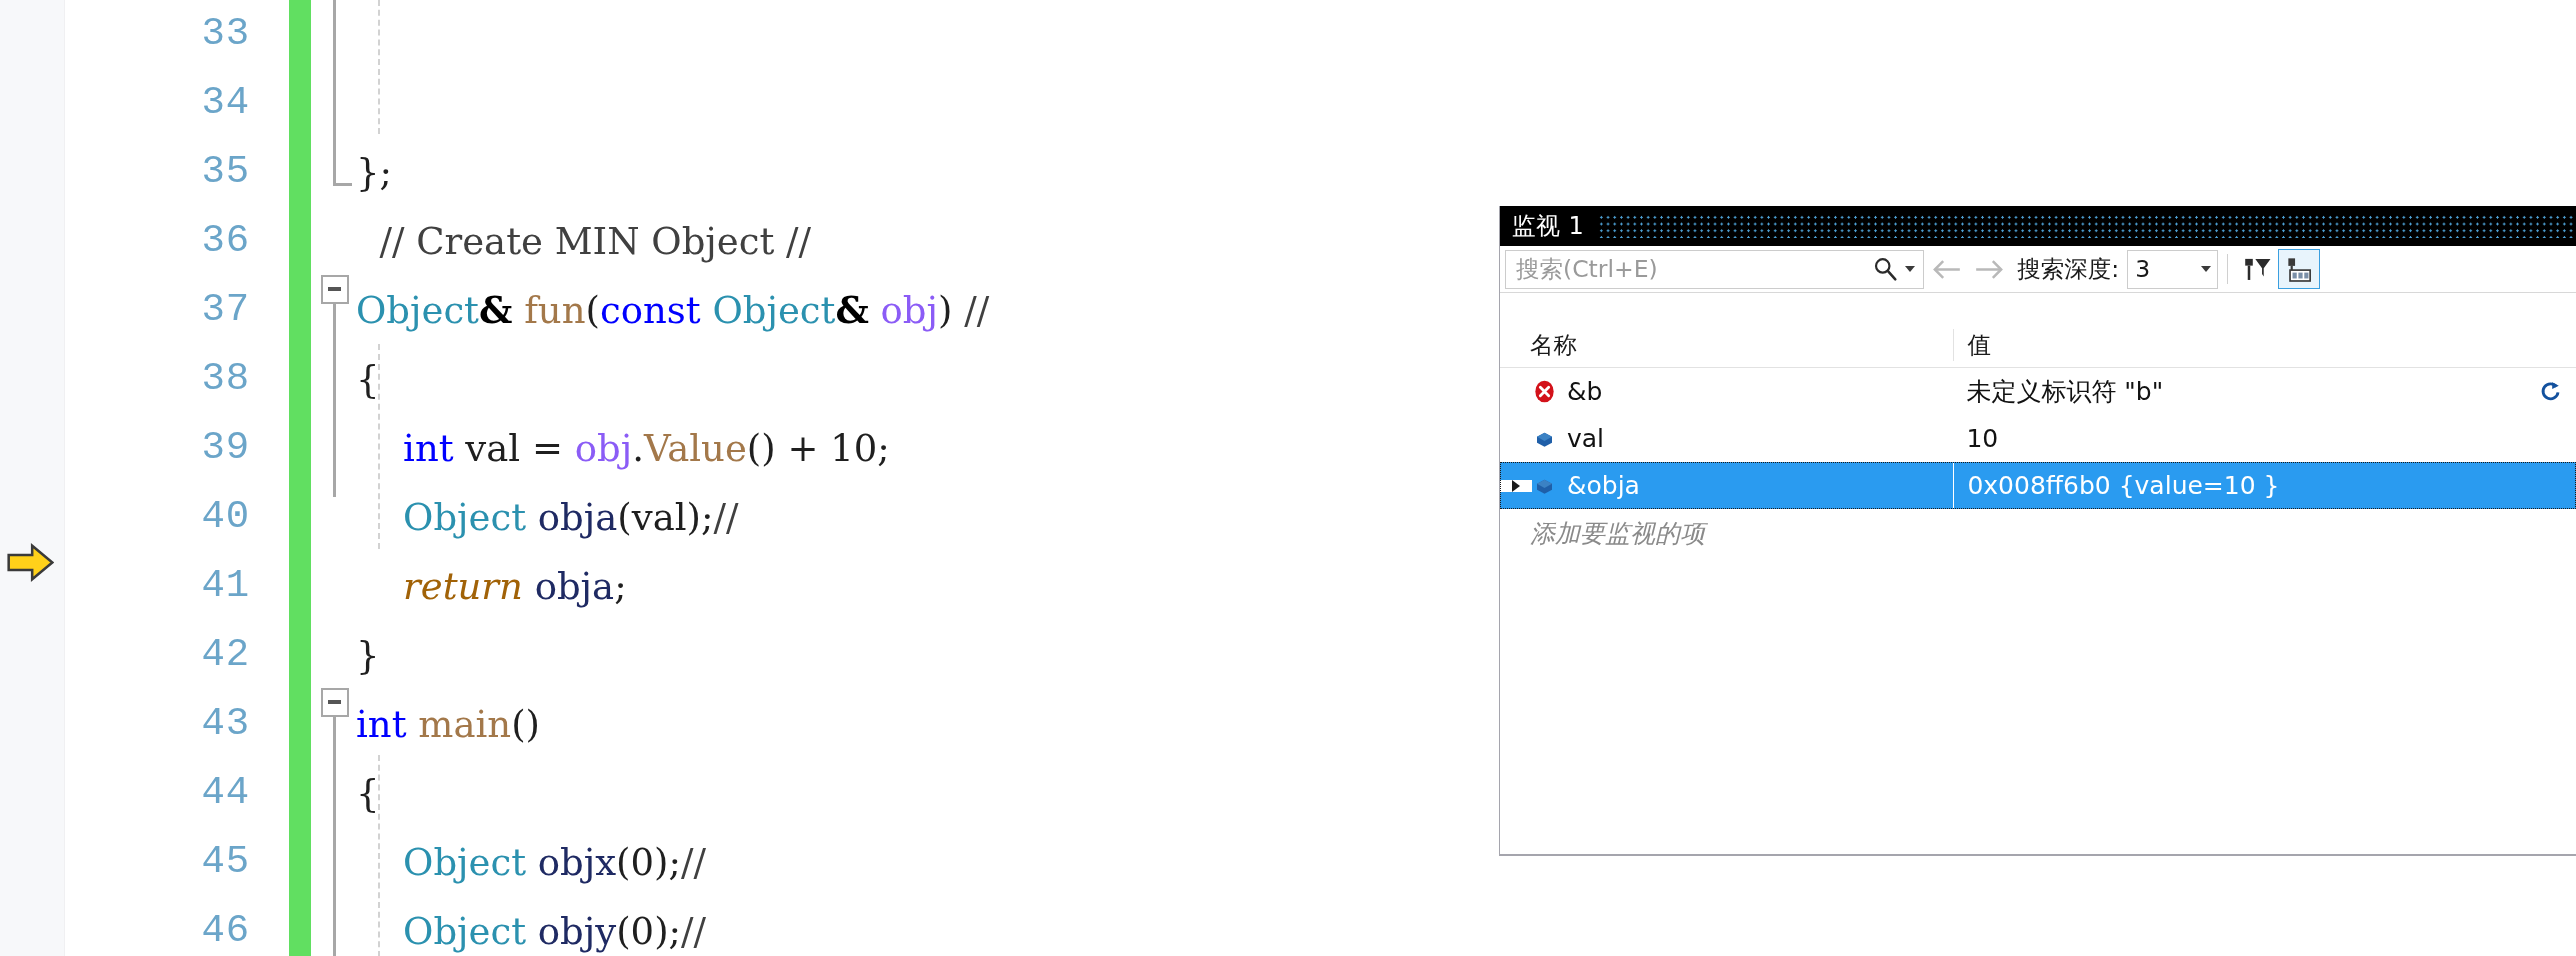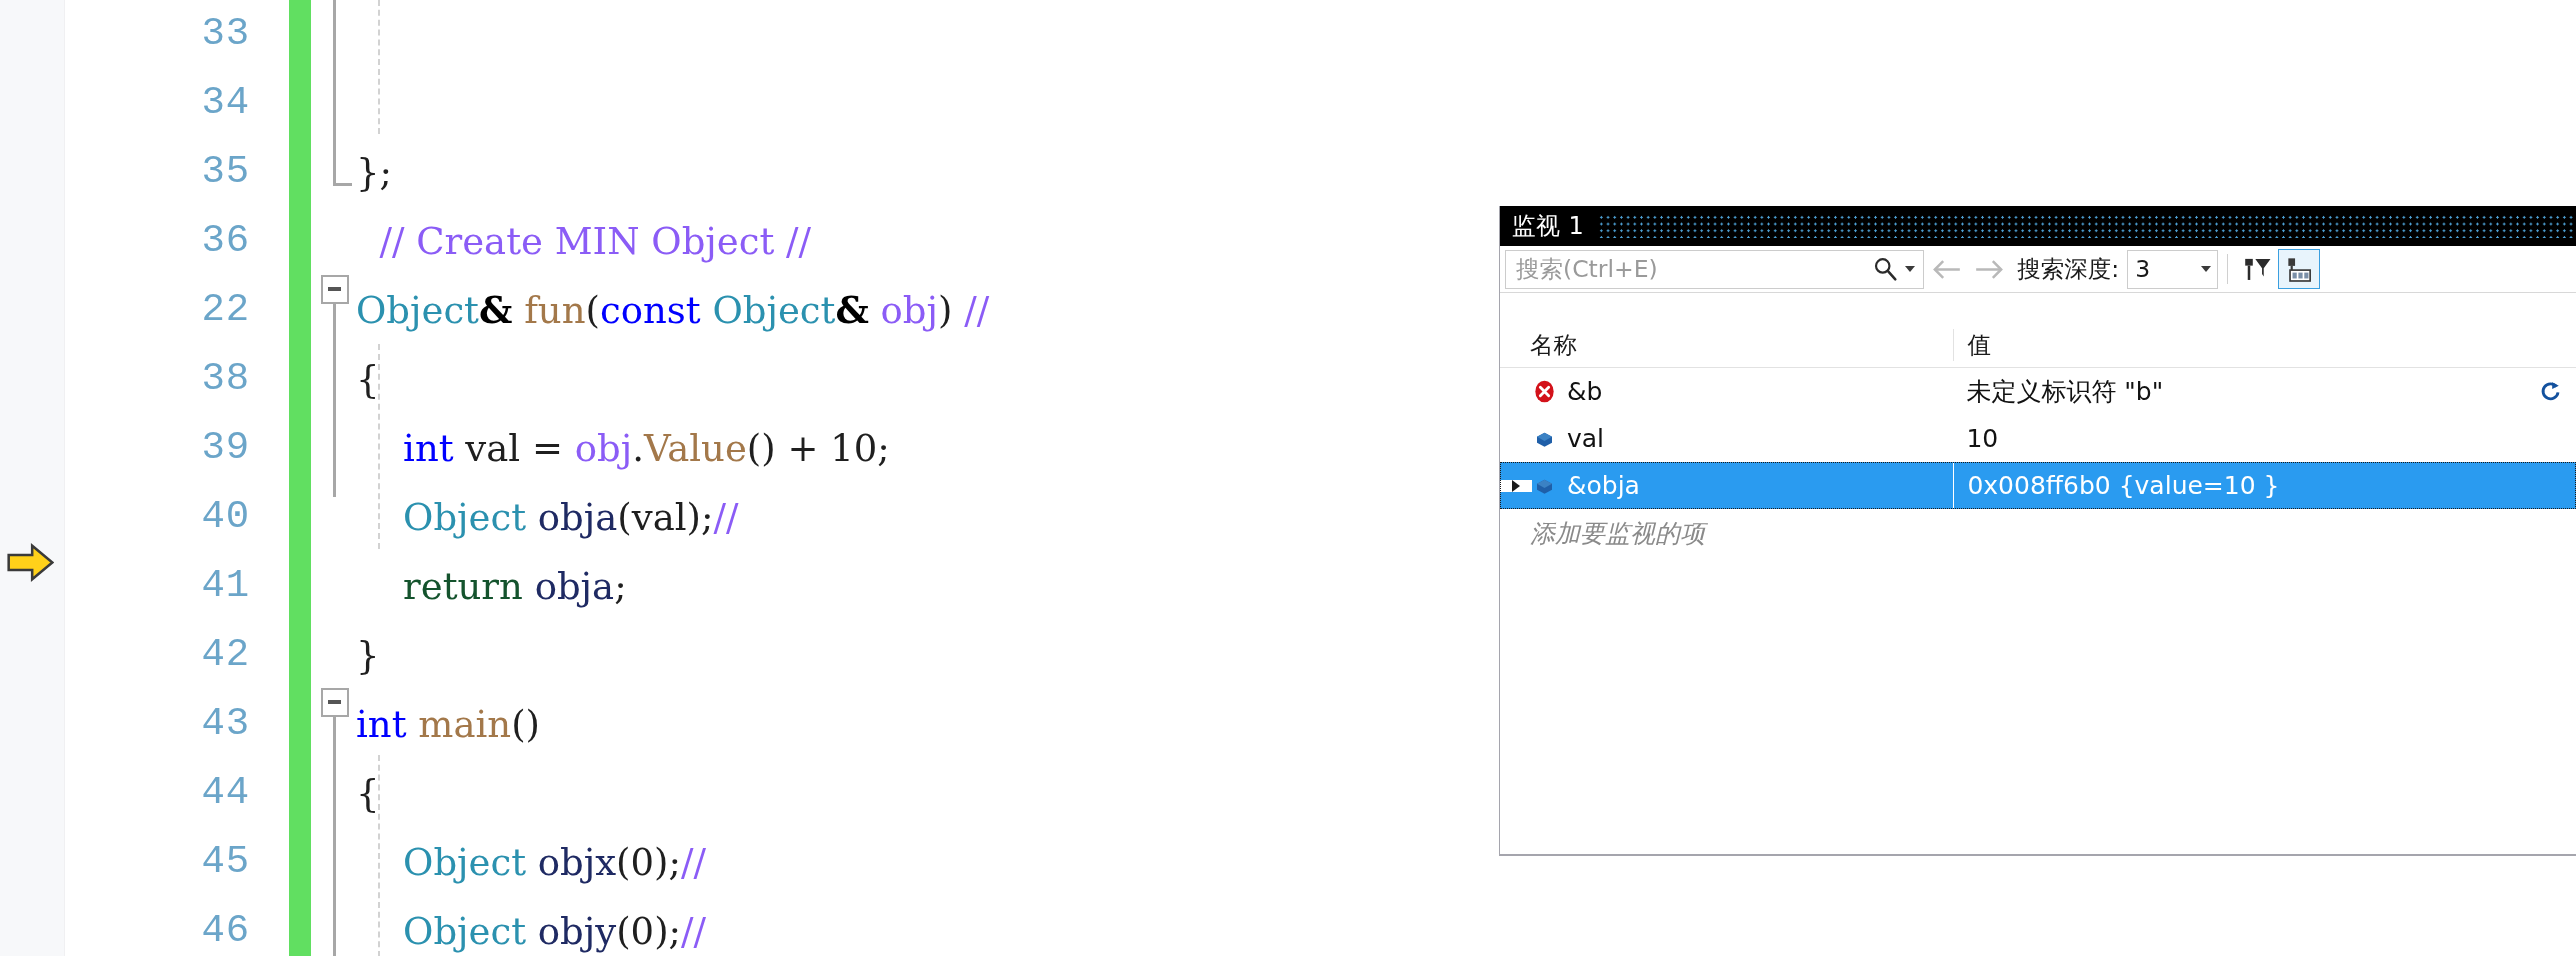--- a/index.html
+++ b/index.html
@@ -116,26 +116,26 @@
   
   .guide {
     position: absolute;
     width: 0;
     border-left: 2.5px dashed #d2d2d2;
   }
 
   
   .t-plain   { color: #1f1f1f; }
   .t-kw      { color: #0000ff; }
-  .t-kw2     { color: #14532d; }
+  .t-kw2     { color: #a16207; font-style: italic; }
   .t-type    { color: #2b91af; }
   .t-fn      { color: #a3784a; }
   .t-var     { color: #1f2a63; }
   .t-obj     { color: #8b5cf6; }
-  .t-cmt     { color: #8b5cf6; }
+  .t-cmt     { color: #404040; }
   .t-num     { color: #1f1f1f; }
   .t-amp     { color: #000000; font-weight: bold; }
 
   
   #watch-panel {
     position: absolute;
     left: 1499px;
     top: 206px;
     width: 1077px;
     height: 650px;
@@ -354,21 +354,21 @@
     <svg id="current-stmt-arrow" viewBox="0 0 56 46">
       <polygon points="2,14 30,14 30,3 54,23 30,43 30,32 2,32" fill="#ffd11a" stroke="#3a3a3a" stroke-width="3" stroke-linejoin="miter"></polygon>
     </svg>
   </div>
 
   <div id="line-numbers">
       <div class="lnum">33</div>
       <div class="lnum">34</div>
       <div class="lnum">35</div>
       <div class="lnum">36</div>
-      <div class="lnum">22</div>
+      <div class="lnum">37</div>
       <div class="lnum">38</div>
       <div class="lnum">39</div>
       <div class="lnum">40</div>
       <div class="lnum">41</div>
       <div class="lnum">42</div>
       <div class="lnum">43</div>
       <div class="lnum">44</div>
       <div class="lnum">45</div>
       <div class="lnum">46</div>
     </div>

